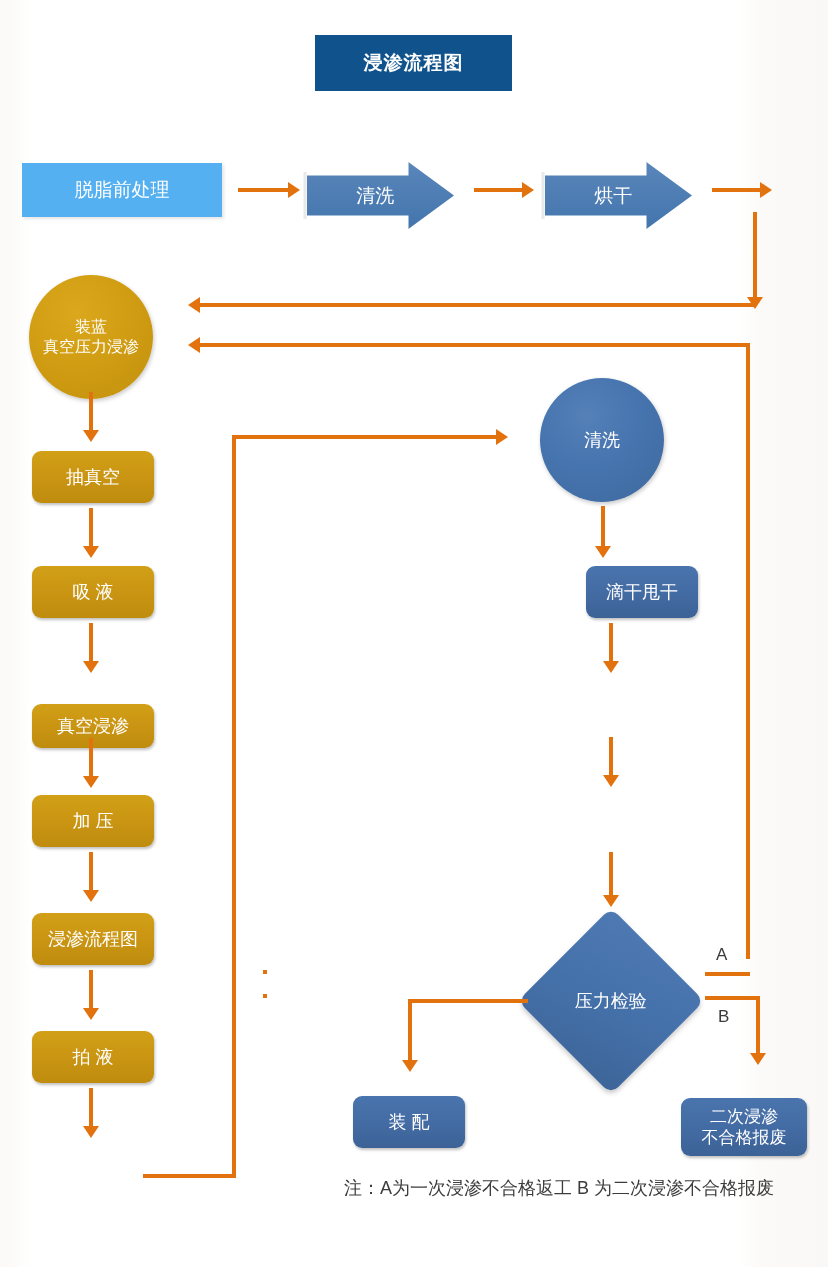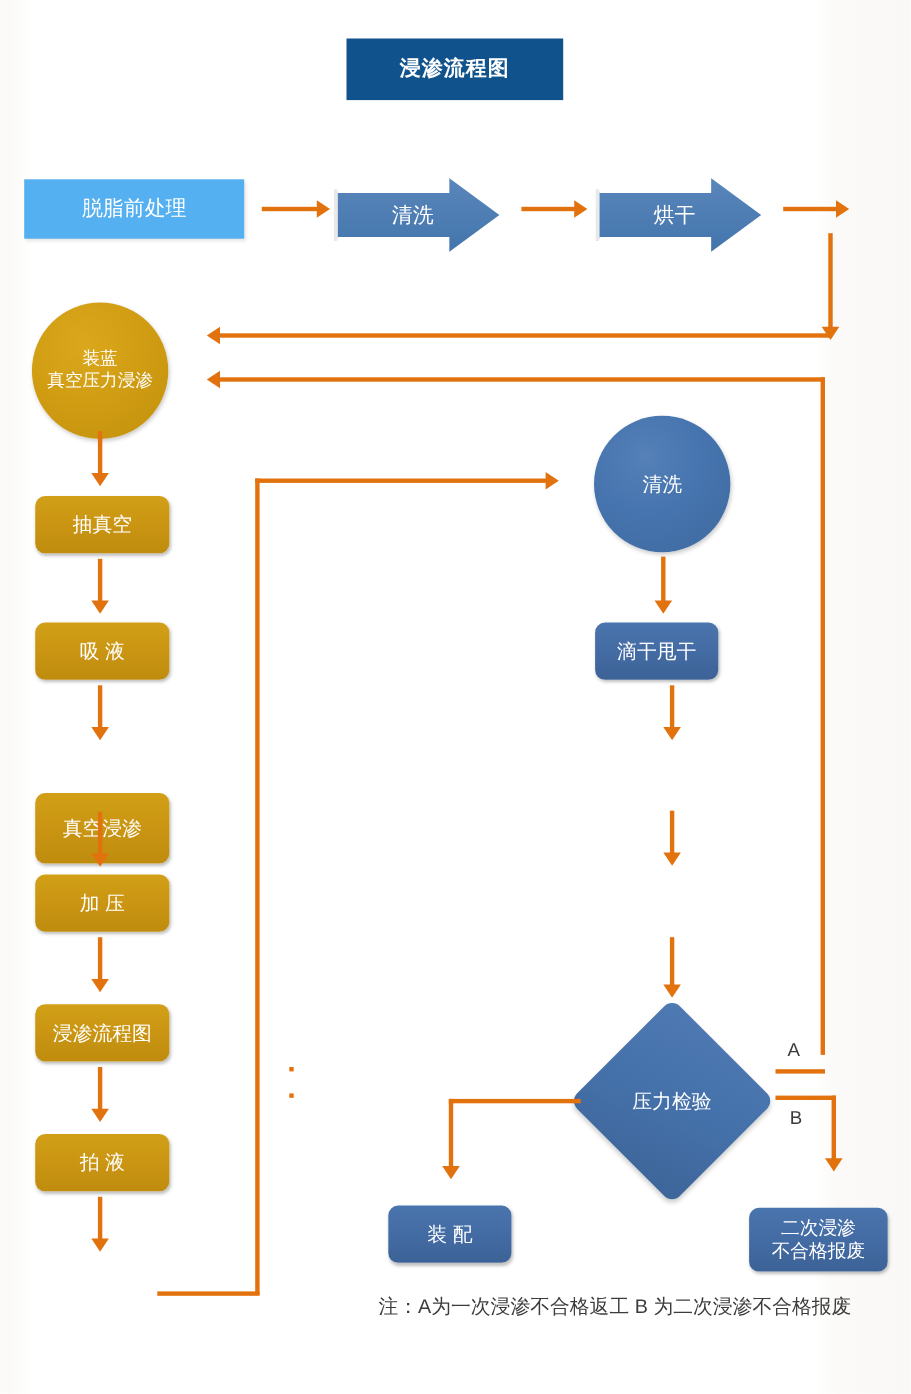--- a/index.html
+++ b/index.html
@@ -165,21 +165,21 @@
   <div class="node gold" style="left:32px;top:451px;width:122px;height:52px;">抽真空</div>
 
   <div class="ln lnv" style="left:89px;top:508px;height:43px;"></div>
   <div class="ah ah-d" style="left:83px;top:546px;"></div>
 
   <div class="node gold" style="left:32px;top:566px;width:122px;height:52px;">吸  液</div>
 
   <div class="ln lnv" style="left:89px;top:623px;height:43px;"></div>
   <div class="ah ah-d" style="left:83px;top:661px;"></div>
 
-  <div class="node gold" style="left:32px;top:721px;width:122px;height:64px;">真空浸渗</div>
+  <div class="node gold" style="left:32px;top:704px;width:122px;height:44px;">真空浸渗</div>
 
   <div class="ln lnv" style="left:89px;top:738px;height:43px;"></div>
   <div class="ah ah-d" style="left:83px;top:776px;"></div>
 
   <div class="node gold" style="left:32px;top:795px;width:122px;height:52px;">加  压</div>
 
   <div class="ln lnv" style="left:89px;top:852px;height:43px;"></div>
   <div class="ah ah-d" style="left:83px;top:890px;"></div>
 
   <div class="node gold" style="left:32px;top:913px;width:122px;height:52px;">浸渗流程图</div>
@@ -199,21 +199,21 @@
   <div class="ah ah-r" style="left:496px;top:429px;"></div>
 
   <div class="dot" style="left:263px;top:970px;"></div>
   <div class="dot" style="left:263px;top:994px;"></div>
 
   <div class="node bluecircle" style="left:540px;top:378px;width:124px;height:124px;">清洗</div>
 
   <div class="ln lnv" style="left:601px;top:506px;height:45px;"></div>
   <div class="ah ah-d" style="left:595px;top:546px;"></div>
 
-  <div class="node blue" style="left:541px;top:566px;width:112px;height:52px;">滴干甩干</div>
+  <div class="node blue" style="left:586px;top:566px;width:112px;height:52px;">滴干甩干</div>
 
   <div class="ln lnv" style="left:609px;top:623px;height:43px;"></div>
   <div class="ah ah-d" style="left:603px;top:661px;"></div>
 
 
   <div class="ln lnv" style="left:609px;top:737px;height:43px;"></div>
   <div class="ah ah-d" style="left:603px;top:775px;"></div>
 
 
   <div class="ln lnv" style="left:609px;top:852px;height:48px;"></div>

